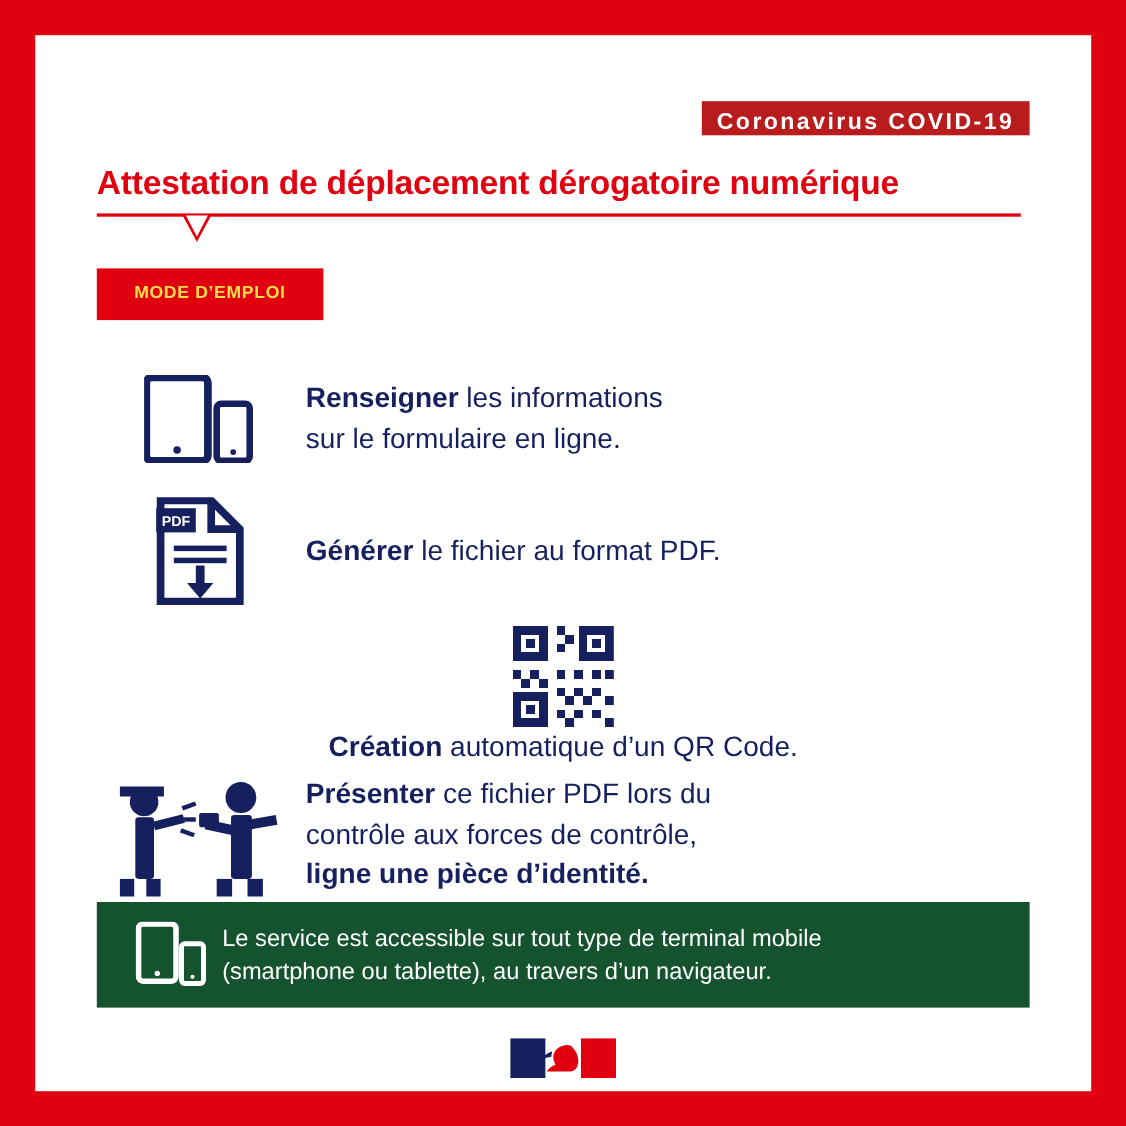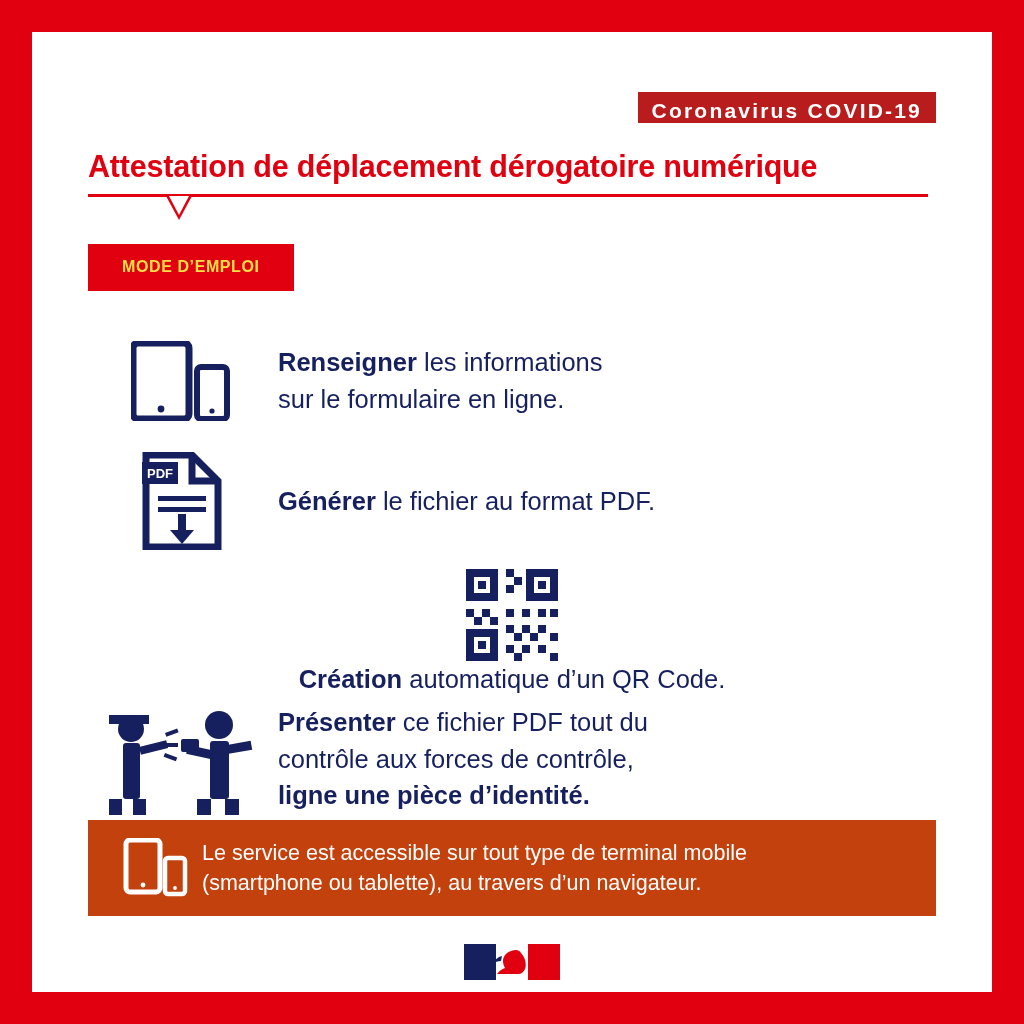--- a/index.html
+++ b/index.html
@@ -129,21 +129,21 @@
   .step-2 { height: 104px; }
   .step-3 { height: 104px; flex-direction: column; }
   .step-4 { height: 140px; }
 
   
   .note {
     position: absolute;
     left: 56px;
     right: 56px;
     bottom: 76px;
-    background: #c2410c;
+    background: #14532d;
     display: flex;
     align-items: center;
     padding: 18px 22px;
     box-sizing: border-box;
   }
   .note-icon {
     width: 92px;
     min-width: 92px;
     display: flex;
     justify-content: center;
@@ -297,21 +297,21 @@
               <rect x="107" y="42" width="19" height="58" rx="3"></rect>
               <rect x="94" y="100" width="14" height="16"></rect>
               <rect x="122" y="100" width="14" height="16"></rect>
               <rect x="85" y="46" width="26" height="9" transform="rotate(12 85 46)"></rect>
               <rect x="124" y="46" width="24" height="9" transform="rotate(-10 124 46)"></rect>
               <rect x="78" y="40" width="18" height="13" rx="2"></rect>
             </g>
           </svg>
         </div>
         <div class="step-text">
-          <div><b>Présenter</b><span> ce fichier PDF tout du</span></div>
+          <div><b>Présenter</b><span> ce fichier PDF lors du</span></div>
           <div>contrôle aux forces de contrôle,</div>
           <div><b>ligne une pièce d’identité.</b></div>
         </div>
       </div>
 
     </div>
 
     <div class="note">
       <div class="note-icon">
         <svg width="66" height="60" viewBox="0 0 66 60">

